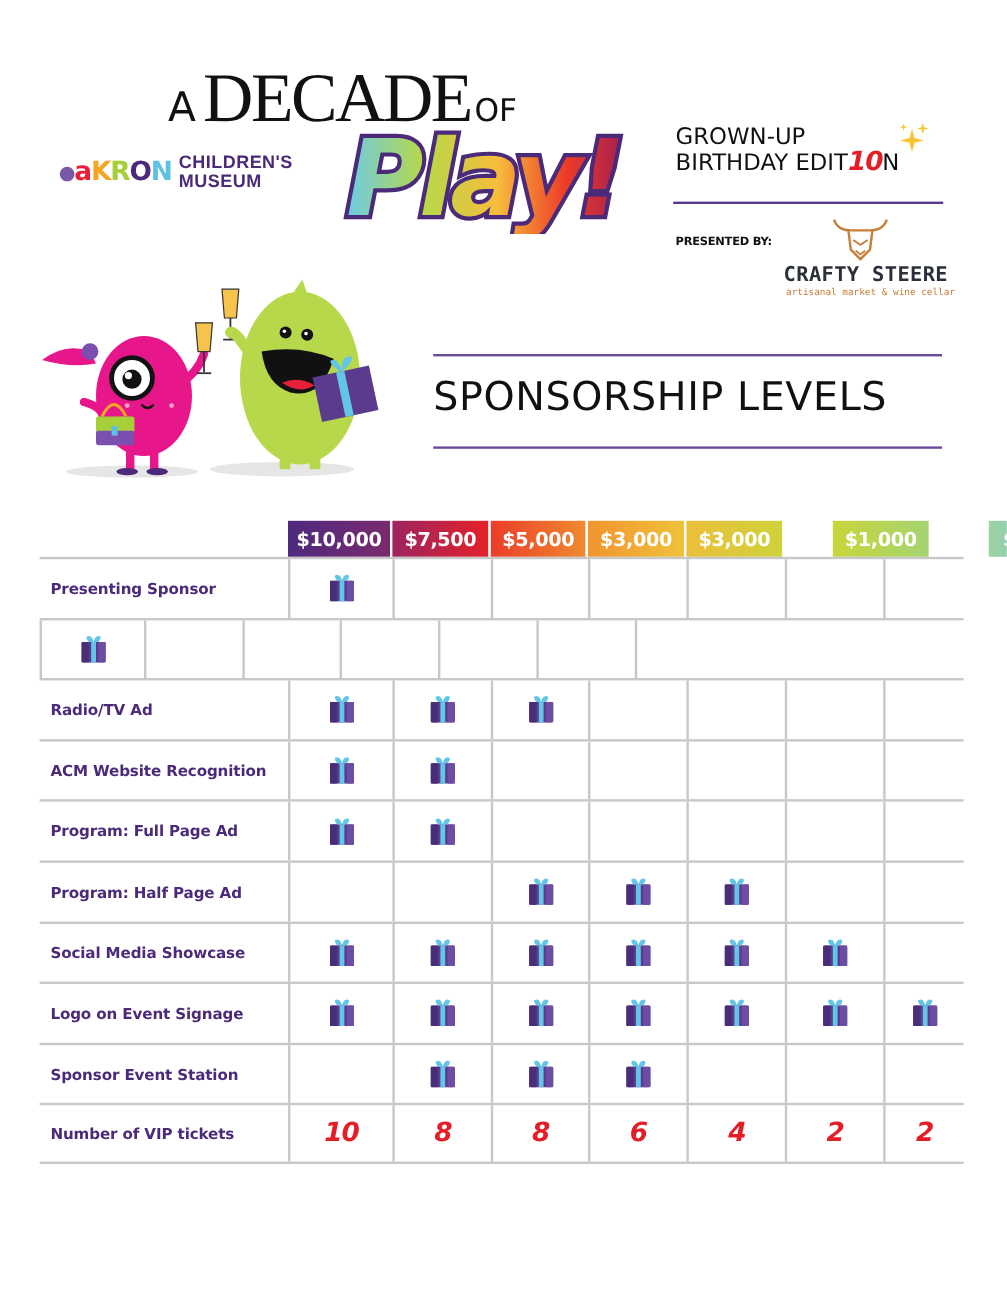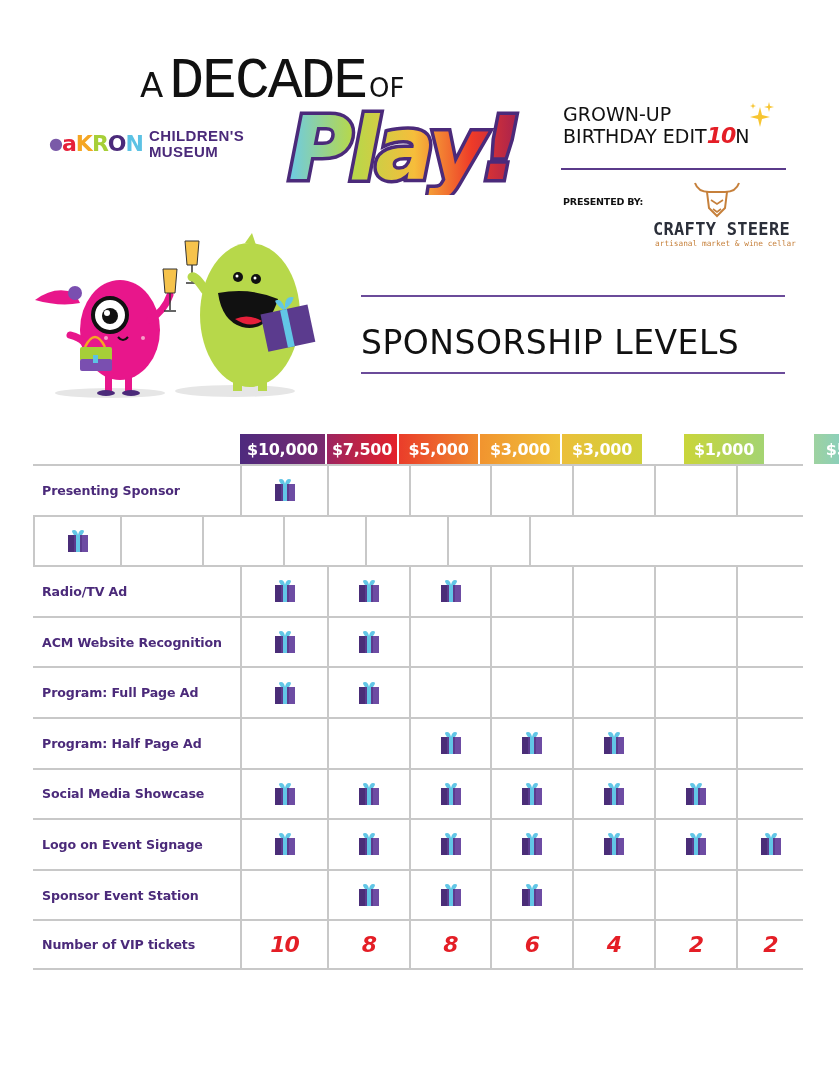--- a/index.html
+++ b/index.html
@@ -2,21 +2,21 @@
 <html><head>
 <meta charset="utf-8">
 <style>
   * { box-sizing: border-box; margin: 0; padding: 0; }
   html, body { width: 839px; height: 1087px; background: #ffffff; overflow: hidden; }
   body { position: relative; font-family: "DejaVu Sans", sans-serif; color: #111; }
 
   
   .decade-title { position: absolute; left: 140px; top: 53px; height: 60px; display: flex; align-items: baseline; color: #111; }
   .decade-title .a { font-family: "DejaVu Sans", sans-serif; font-size: 34px; font-weight: 400; letter-spacing: 0; margin-right: 6px; }
-  .decade-title .decade { font-family: Liberation Mono, monospace; font-size: 58px; font-weight: 400; letter-spacing: -2px; line-height: 1; }
+  .decade-title .decade { font-family: Liberation Serif, serif; font-size: 58px; font-weight: 400; letter-spacing: -2px; line-height: 1; }
   .decade-title .of { font-family: "DejaVu Sans", sans-serif; font-size: 26px; font-weight: 400; margin-left: 3px; }
 
   .play-logo { position: absolute; left: 258px; top: 97px; width: 290px; height: 98px; }
 
   .akron-logo { position: absolute; left: 49px; top: 128px; display: flex; align-items: center; gap: 6px; }
   .akron-word { display: flex; align-items: center; font-family: "DejaVu Sans", sans-serif; font-weight: 700; font-size: 22px; letter-spacing: -1px; line-height: 1; }
   .akron-word span { display: inline-block; }
   .akron-sub { font-family: Liberation Sans, sans-serif; font-weight: 700; font-size: 15px; color: #4b2a7a; line-height: 1.05; letter-spacing: 0.4px; }
 
   .grown-up { position: absolute; left: 563px; top: 104px; font-family: "DejaVu Sans", sans-serif; font-size: 19px; line-height: 21px; color: #111; }
@@ -27,21 +27,21 @@
   .presented-by { position: absolute; left: 563px; top: 196px; font-family: "DejaVu Sans", sans-serif; font-weight: 700; font-size: 9.5px; color: #111; letter-spacing: -0.2px; }
   .steer-icon { position: absolute; left: 692px; top: 180px; }
   .crafty { position: absolute; left: 653px; top: 219px; font-family: "DejaVu Sans Mono", monospace; font-weight: 700; font-size: 17px; color: #2b2f3a; letter-spacing: 0.3px; }
   .crafty-sub { position: absolute; left: 655px; top: 239px; font-family: "DejaVu Sans Mono", monospace; font-size: 7.8px; color: #c6803b; }
 
   
   .monsters { position: absolute; left: 30px; top: 215px; }
 
   
   .rule-title-top { position: absolute; left: 361px; top: 295px; width: 424px; height: 2px; background: #6b4b9a; }
-  .section-title { position: absolute; left: 361px; top: 323px; font-family: "DejaVu Sans", sans-serif; font-size: 33px; font-weight: 400; color: #111; letter-spacing: 0.5px; white-space: nowrap; }
+  .section-title { position: absolute; left: 361px; top: 311px; font-family: "DejaVu Sans", sans-serif; font-size: 33px; font-weight: 400; color: #111; letter-spacing: 0.5px; white-space: nowrap; }
   .rule-title-bot { position: absolute; left: 361px; top: 372px; width: 424px; height: 2px; background: #6b4b9a; }
 
   
   .table { position: absolute; left: 33px; top: 434px; width: 770px; }
   .thead { position: absolute; left: 207px; top: 0; height: 30px; display: flex; }
   .thead .th { height: 30px; display: flex; align-items: center; justify-content: center; color: #fff; font-family: "DejaVu Sans", sans-serif; font-weight: 700; font-size: 16px; letter-spacing: -0.3px; border-right: 2px solid #ffffff; }
   .thead .th:last-child { border-right: none; }
   .tbody { position: absolute; left: 0; top: 30px; width: 770px; }
   .row { position: relative; height: 50.6px; border-top: 2px solid #c8c8c8; display: flex; }
   .row.last { border-bottom: 2px solid #c8c8c8; }
@@ -166,21 +166,21 @@
   </g>
 </svg>
 
 <div class="rule-title-top"></div>
 <div class="section-title">SPONSORSHIP LEVELS</div>
 <div class="rule-title-bot"></div>
 
 <div class="table">
   <div class="thead" id="thead">
       <div class="th" style="width: 87px; background: linear-gradient(90deg, rgb(78, 42, 126), rgb(122, 42, 110));">$10,000</div>
-      <div class="th" style="width: 72px; background: linear-gradient(90deg, rgb(156, 37, 96), rgb(228, 33, 41));">$7,500</div>
+      <div class="th" style="width: 82px; background: linear-gradient(90deg, rgb(156, 37, 96), rgb(228, 33, 41));">$7,500</div>
       <div class="th" style="width: 81px; background: linear-gradient(90deg, rgb(234, 61, 42), rgb(240, 138, 46));">$5,000</div>
       <div class="th" style="width: 82px; background: linear-gradient(90deg, rgb(241, 148, 47), rgb(239, 194, 58));">$3,000</div>
       <div class="th" style="width: 82px; background: linear-gradient(90deg, rgb(235, 191, 58), rgb(207, 210, 59));">$3,000</div>
       <div class="th" style="width: 82px; background: linear-gradient(90deg, rgb(201, 213, 58), rgb(164, 212, 114)); margin-left: 40px;">$1,000</div>
       <div class="th" style="width: 67px; background: linear-gradient(90deg, rgb(158, 210, 160), rgb(110, 203, 228)); margin-left: 48px;">$500</div>
     </div>
   <div class="tbody" id="tbody">
       <div class="row">
         <div class="label">Presenting Sponsor</div>
         <div class="cell" style="width: 87px;">

